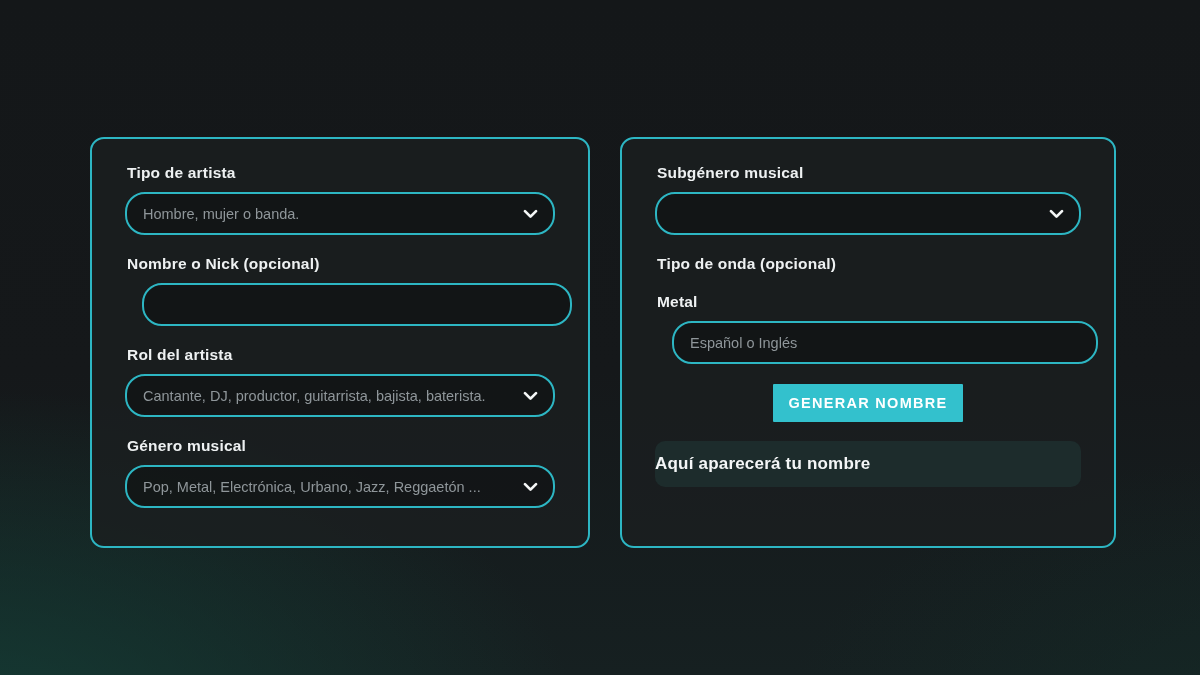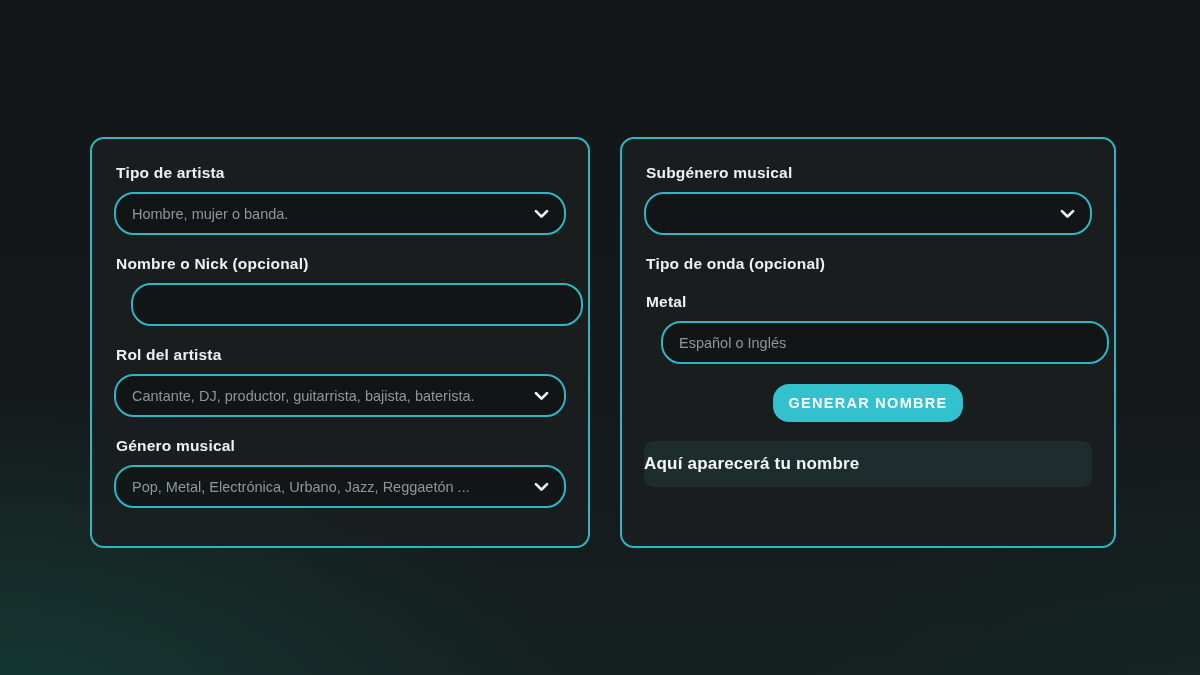--- a/index.html
+++ b/index.html
@@ -6,21 +6,21 @@
   .stage{
     position:relative;width:1200px;height:675px;overflow:hidden;
     font-family:"Liberation Sans",sans-serif;
     background:
       radial-gradient(1100px 640px at -2% 110%, rgba(20,66,57,0.80) 0%, rgba(20,66,57,0) 55%),
       radial-gradient(900px 520px at 106% 110%, rgba(19,46,41,0.55) 0%, rgba(19,46,41,0) 55%),
       linear-gradient(180deg,#141719 0%,#15181a 55%,#162021 100%);
   }
   .panel{
     position:absolute;top:137px;height:411px;box-sizing:border-box;
-    padding:25px 22px;border:2px solid #2db6c3;border-radius:14px;
+    padding:25px 33px;border:2px solid #2db6c3;border-radius:14px;
     background:rgba(27,30,32,0.82);
   }
   .panel.left{left:90px;width:500px;}
   .panel.right{left:620px;width:496px;}
   .field{margin-bottom:20px;}
   .label{
     color:#eef1f2;font-weight:700;font-size:15.5px;letter-spacing:.2px;
     margin:0 0 10px 2px;
   }
   .control{
@@ -36,21 +36,21 @@
   .chev{flex:0 0 auto;display:block;}
   input.control{
     padding:0 16px;color:#dfe3e5;font-size:14.5px;outline:none;
     font-family:"Liberation Sans",sans-serif;
     margin-left:17px;
   }
   input.control::placeholder{color:#8f969a;opacity:1;}
   .gen-btn{
     display:block;margin:12px auto 12px;width:190px;height:38px;
     background:#33c1cd;color:#ffffff;font-weight:700;font-size:14.5px;
-    letter-spacing:1.3px;border:none;border-radius:16px;cursor:pointer;
+    letter-spacing:1.3px;border:none;border-radius:1px;cursor:pointer;
     font-family:"Liberation Sans",sans-serif;
   }
   .result{
     margin-top:19px;height:46px;background:#1d2c2c;border-radius:10px;
     display:flex;align-items:center;justify-content:flex-start;
     color:#f4f6f7;font-weight:700;font-size:17px;letter-spacing:.2px;
   }
 </style>
 </head>
 <body>

